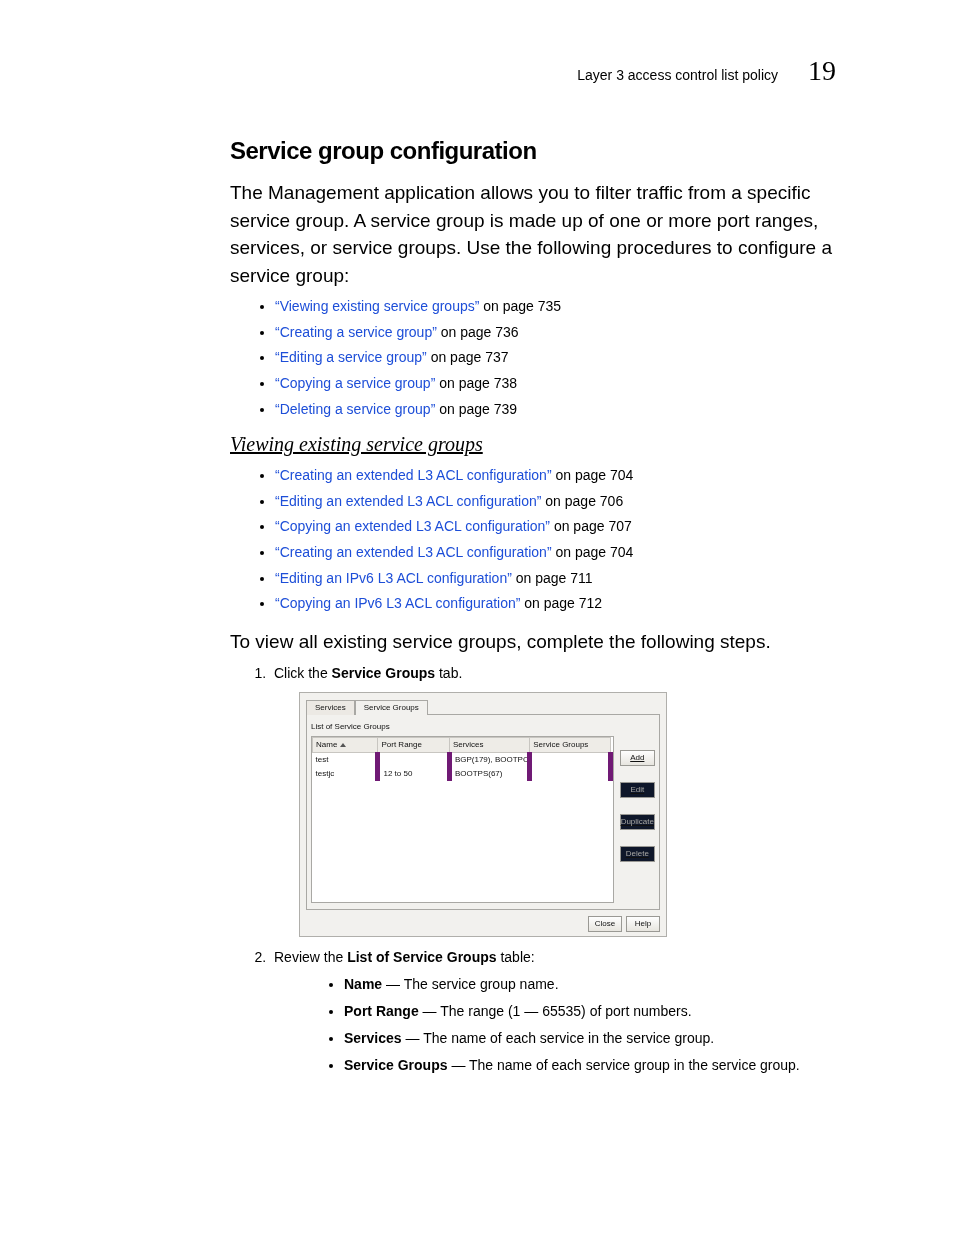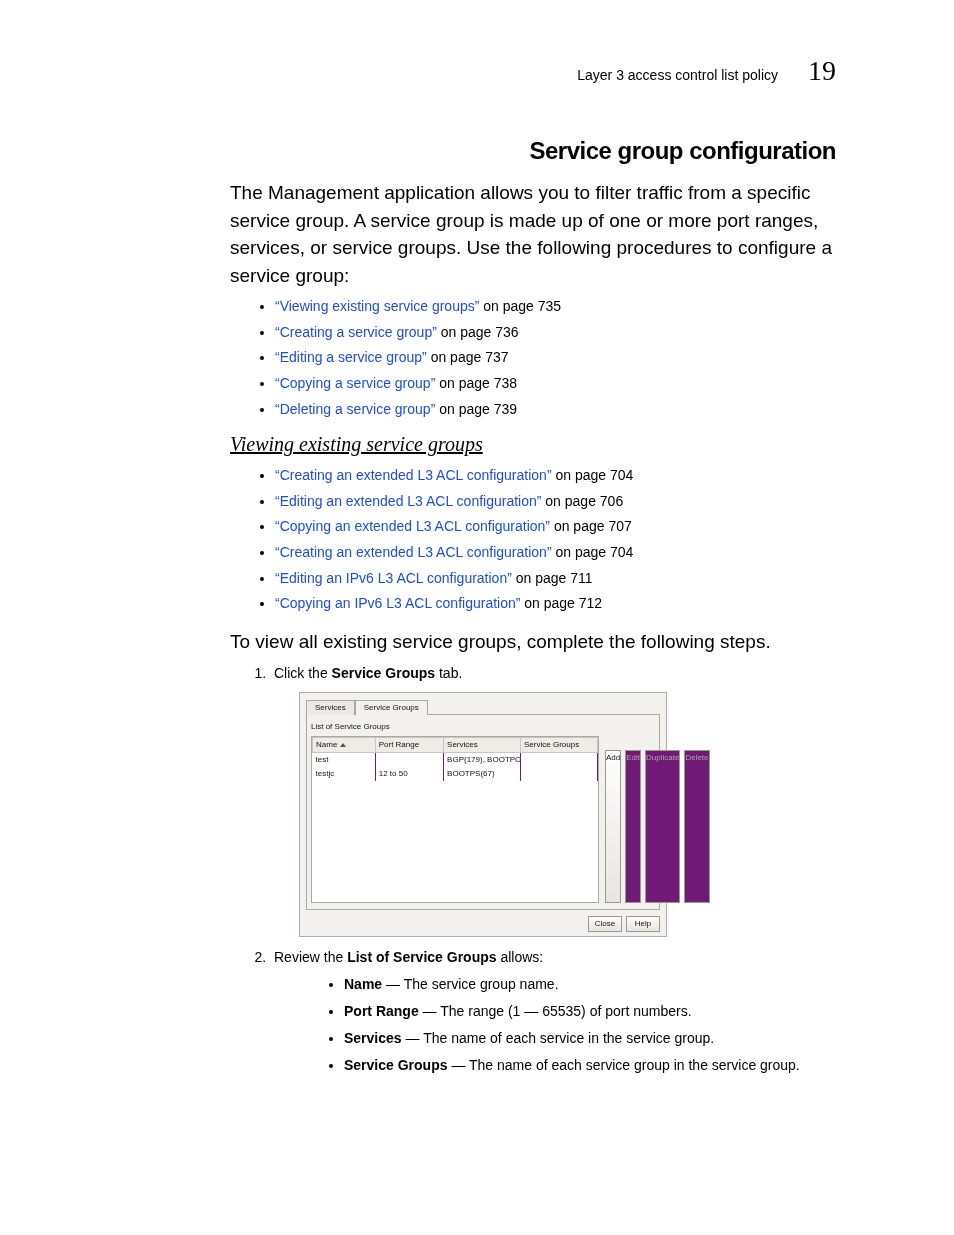--- a/index.html
+++ b/index.html
@@ -32,21 +32,20 @@
     font-weight: 400;
     font-family: Georgia, "Times New Roman", serif;
   }
   h1.h2 {
     font-family: Arial, Helvetica, sans-serif;
     font-weight: 600;
     font-size: 24px;
     font-stretch: condensed;
     letter-spacing: -0.5px;
     margin: 0 0 14px 0;
-    text-align: right;
   }
   h2.h3 {
     font-family: Georgia, "Times New Roman", serif;
     font-style: italic;
     font-weight: 500;
     font-size: 20px;
     margin: 12px 0 10px 0;
     text-decoration: underline;
   }
   p {
@@ -151,51 +150,52 @@
   .dlg-grid thead th {
     background: #eeece7;
     border: 1px solid #c8c6c1;
     font-weight: 400;
     text-align: left;
     padding: 1px 3px;
     white-space: nowrap;
     overflow: hidden;
   }
   .dlg-grid tbody td {
-    border-right: 1px solid #701a75;
+    border-right: 5px solid #701a75;
     padding: 1px 3px;
     white-space: nowrap;
     overflow: hidden;
   }
   .sort-arrow {
     display: inline-block;
     width: 0; height: 0;
     border-left: 3px solid transparent;
     border-right: 3px solid transparent;
     border-bottom: 4px solid #555;
     margin-left: 3px;
     vertical-align: middle;
   }
   .dlg-side {
     width: 50px;
     display: flex;
-    flex-direction: row;
-    gap: 4px;
+    flex-direction: column;
+    gap: 16px;
     padding-top: 14px;
+    text-decoration: underline;
   }
   .dlg-btn {
     border: 1px solid #9a9994;
     background: linear-gradient(#fefefe,#e7e5df);
     text-align: center;
     padding: 1px 0;
     font-size: 8px;
   }
   .dlg-btn.disabled {
     color: #a9a8a4;
-    background: #701a75;
+    background: #0f172a;
   }
   .dlg-bottom {
     display: flex;
     justify-content: flex-end;
     gap: 4px;
     margin-top: 6px;
   }
   .dlg-bottom .dlg-btn {
     width: 32px;
   }
@@ -291,21 +291,21 @@
           </div>
           <div class="dlg-bottom">
             <div class="dlg-btn">Close</div>
             <div class="dlg-btn">Help</div>
           </div>
         </div>
       </div>
     </li>
 
     <li>
-      <span>Review the </span><span class="bold">List of Service Groups</span><span> allows:</span>
+      <span>Review the </span><span class="bold">List of Service Groups</span><span> table:</span>
       <ul class="sub-bullets">
         <li><span class="bold">Name</span><span> — The service group name.</span></li>
         <li><span class="bold">Port Range</span><span> — The range (1 — 65535) of port numbers.</span></li>
         <li><span class="bold">Services</span><span> — The name of each service in the service group.</span></li>
         <li><span class="bold">Service Groups</span><span> — The name of each service group in the service group.</span></li>
       </ul>
     </li>
   </ol>
 
 </div>

